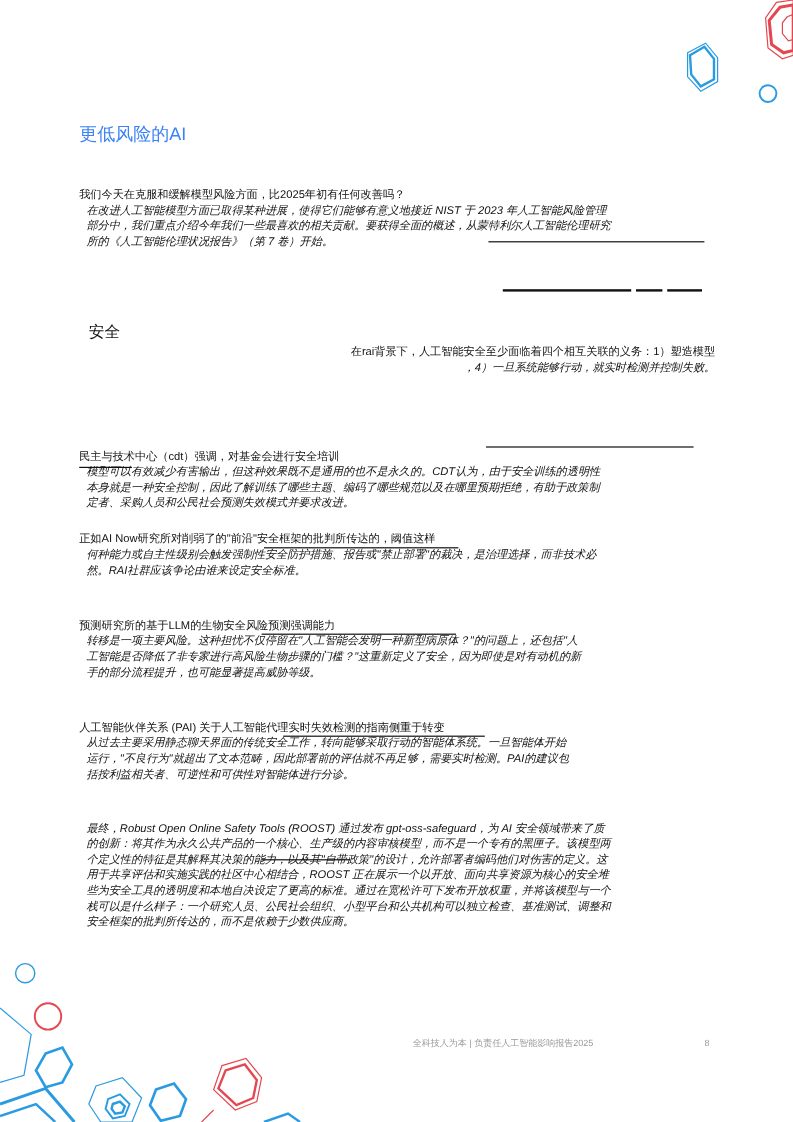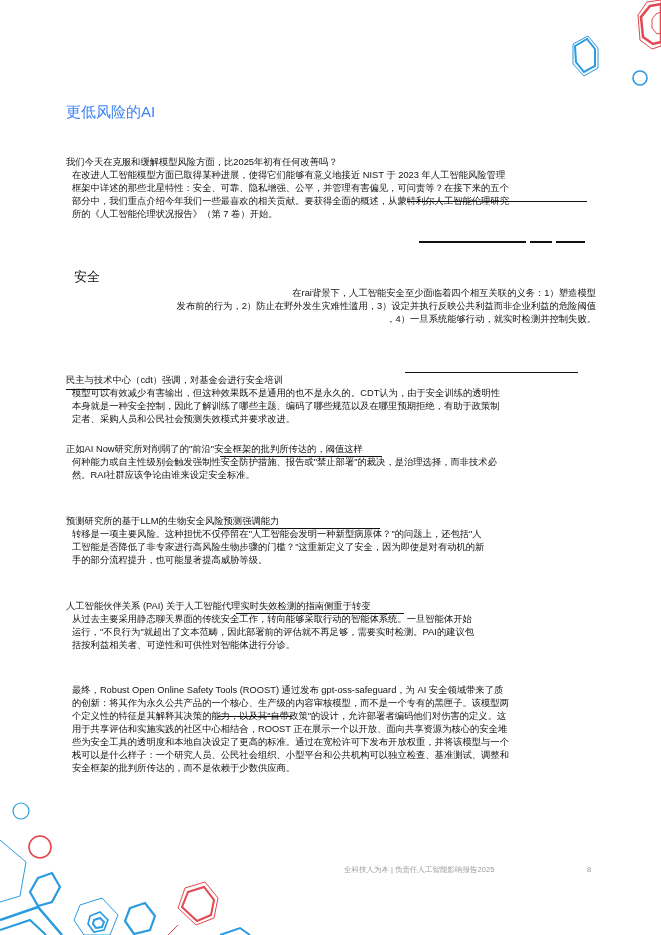--- a/index.html
+++ b/index.html
@@ -3,21 +3,21 @@
 <meta charset="utf-8">
 <style>
   html, body { margin: 0; padding: 0; background: #ffffff; }
   body { width: 661px; height: 935px; position: relative; overflow: hidden;
          font-family: "Liberation Sans", "DejaVu Sans", sans-serif; color: #111; }
   .deco { position: absolute; }
   .title { position: absolute; left: 66px; top: 103px; font-size: 15px; color: #3b82f6; }
   .section-h { position: absolute; left: 74px; top: 268px; font-size: 13px; color: #111; }
   .block { position: absolute; left: 66px; width: 530px; font-size: 9.3px; line-height: 13px; color: #111; }
   .block .lead { display: block; white-space: nowrap; }
-  .block .line { display: block; padding-left: 6px; white-space: nowrap; }
+  .block .line { display: block; padding-left: 6px; white-space: nowrap; font-style: italic; }
   .strike { position: absolute; height: 1px; background: #111; }
   .rule { position: absolute; height: 1.5px; background: #111; top: 241px; }
   .footer { position: absolute; top: 865px; font-size: 7.5px; color: #9a9a9a; }
 </style>
 </head>
 <body>
 
 <svg class="deco" style="left:540px;top:0;" width="121" height="100" viewBox="0 0 121 100">
   <g fill="none" stroke="#2a9be0">
     <polygon points="573,35 583,35 591,48 583,68 573,75 562,62 " transform="translate(-540,0)" stroke-width="0"></polygon>
@@ -51,35 +51,33 @@
     <polygon points="188,102 204,97 214,110 211,125 197,131 182,117" stroke-width="2"></polygon>
     <line x1="178" y1="135" x2="168" y2="145" stroke-width="1"></line>
   </g>
 </svg>
 
 <div class="title">更低风险的AI</div>
 
 <div class="block" style="top:156px;">
   <span class="lead">我们今天在克服和缓解模型风险方面，比2025年初有任何改善吗？</span>
   <span class="line">在改进人工智能模型方面已取得某种进展，使得它们能够有意义地接近 NIST 于 2023 年人工智能风险管理</span>
-  <span class="line">框架中详述的那些北星特性：安全、可靠、隐私增强、公平，并管理有害偏见，可问责等？在接下来的五个</span>
   <span class="line">部分中，我们重点介绍今年我们一些最喜欢的相关贡献。要获得全面的概述，从蒙特利尔人工智能伦理研究</span>
   <span class="line">所的《人工智能伦理状况报告》（第 7 卷）开始。</span>
 </div>
 <div class="strike" style="left:407px;top:201px;width:180px;"></div>
 
 <div class="rule" style="left:419px;width:107px;"></div>
 <div class="rule" style="left:530px;width:22px;"></div>
 <div class="rule" style="left:556px;width:29px;"></div>
 
 <div class="section-h">安全</div>
 
 <div class="block" style="top:287px;text-align:right;">
   <span class="lead">在rai背景下，人工智能安全至少面临着四个相互关联的义务：1）塑造模型</span>
-  <span class="line">发布前的行为，2）防止在野外发生灾难性滥用，3）设定并执行反映公共利益而非企业利益的危险阈值</span>
   <span class="line">，4）一旦系统能够行动，就实时检测并控制失败。</span>
 </div>
 
 <div class="block" style="top:374px;">
   <span class="lead">民主与技术中心（cdt）强调，对基金会进行安全培训</span>
   <span class="line">模型可以有效减少有害输出，但这种效果既不是通用的也不是永久的。CDT认为，由于安全训练的透明性</span>
   <span class="line">本身就是一种安全控制，因此了解训练了哪些主题、编码了哪些规范以及在哪里预期拒绝，有助于政策制</span>
   <span class="line">定者、采购人员和公民社会预测失效模式并要求改进。</span>
 </div>
 <div class="strike" style="left:405px;top:372px;width:173px;"></div>

